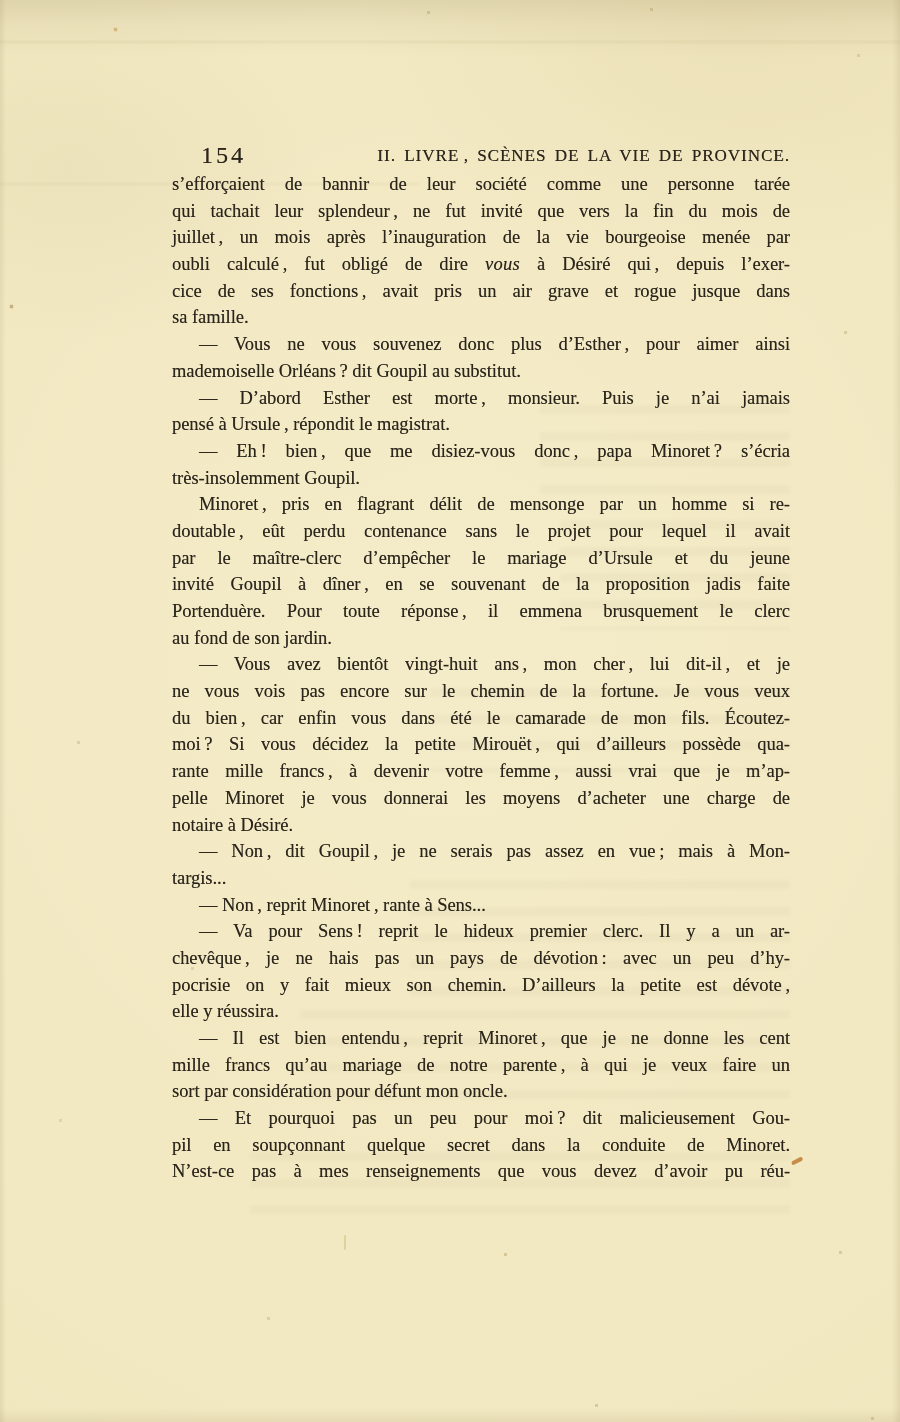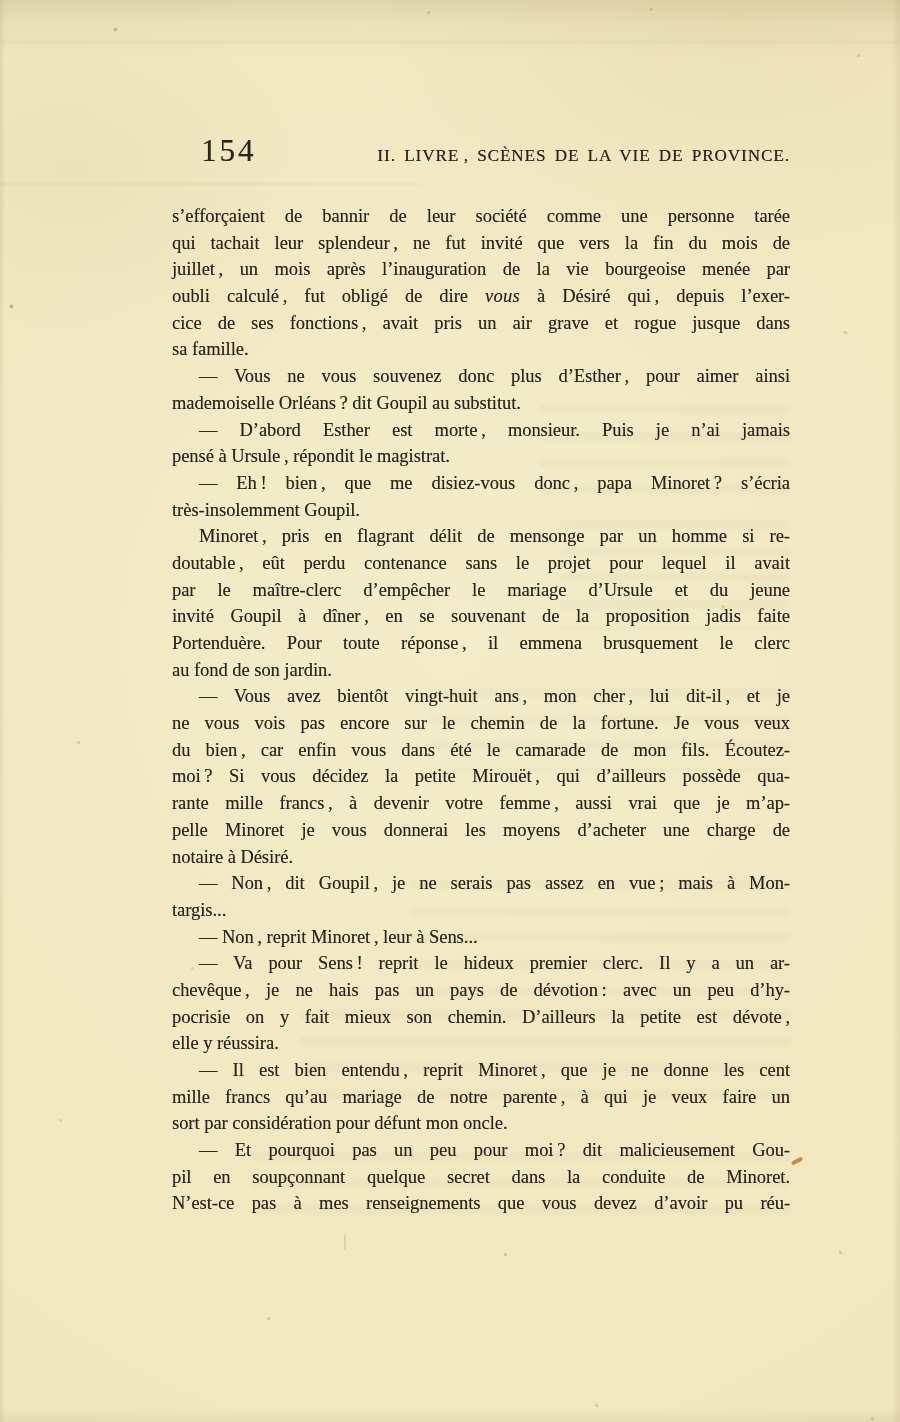--- a/index.html
+++ b/index.html
@@ -32,35 +32,34 @@
   }
   #g1{left:540px;top:405px;width:250px;height:90px;}
   #g2{left:560px;top:520px;width:230px;height:110px;}
   #g3{left:430px;top:688px;width:360px;height:84px;}
   #g4{left:410px;top:880px;width:380px;height:120px;}
   #g5{left:300px;top:1010px;width:490px;height:92px;}
   #g6{left:250px;top:1152px;width:540px;height:62px;}
   
   .header-row{position:absolute;left:172px;top:137px;width:618px;height:30px;color:var(--ink);}
   .page-number{
-    position:absolute;left:29px;bottom:-2px;font-size:31px;letter-spacing:3px;
+    position:absolute;left:29px;bottom:-2px;font-size:24px;letter-spacing:3px;
     text-shadow:0.2px 0.2px 0.3px rgba(42,36,27,0.55);
   }
   .running-header{
     position:absolute;left:0;right:0;bottom:1px;text-align:right;
     font-size:17px;letter-spacing:1px;word-spacing:3px;
     text-shadow:0.3px 0.2px 0.3px rgba(42,36,27,0.6);
     white-space:nowrap;
   }
   
   .text-block{
     position:absolute;left:172px;top:171px;width:618px;
     font-size:18.4px;line-height:26.7px;color:var(--ink);
     text-shadow:0.2px 0.2px 0.3px rgba(42,36,27,0.5);
-    margin-top:32px;
   }
   .ln{height:26.7px;text-align:left;}
   .ln.jfy{text-align:justify;text-align-last:justify;}
   .ln.ind{text-indent:27px;}
   .ln i{font-style:italic;letter-spacing:0.3px;}
   
   .stain-mark{
     position:absolute;left:791px;top:1159px;width:12px;height:3.5px;
     background:var(--stain);border-radius:2px;transform:rotate(-27deg);opacity:.85;
   }
@@ -128,21 +127,21 @@
     <div class="ln">au fond de son jardin.</div>
     <div class="ln ind jfy">— Vous avez bientôt vingt-huit ans , mon cher , lui dit-il , et je</div>
     <div class="ln jfy">ne vous vois pas encore sur le chemin de la fortune. Je vous veux</div>
     <div class="ln jfy">du bien , car enfin vous dans été le camarade de mon fils. Écoutez-</div>
     <div class="ln jfy">moi ? Si vous décidez la petite Mirouët , qui d’ailleurs possède qua-</div>
     <div class="ln jfy">rante mille francs , à devenir votre femme , aussi vrai que je m’ap-</div>
     <div class="ln jfy">pelle Minoret je vous donnerai les moyens d’acheter une charge de</div>
     <div class="ln">notaire à Désiré.</div>
     <div class="ln ind jfy">— Non , dit Goupil , je ne serais pas assez en vue ; mais à Mon-</div>
     <div class="ln">targis...</div>
-    <div class="ln ind">— Non , reprit Minoret , leur à Sens...</div>
+    <div class="ln ind">— Non , reprit Minoret , rante à Sens...</div>
     <div class="ln ind jfy">— Va pour Sens ! reprit le hideux premier clerc. Il y a un ar-</div>
     <div class="ln jfy">chevêque , je ne hais pas un pays de dévotion : avec un peu d’hy-</div>
     <div class="ln jfy">pocrisie on y fait mieux son chemin. D’ailleurs la petite est dévote ,</div>
     <div class="ln">elle y réussira.</div>
     <div class="ln ind jfy">— Il est bien entendu , reprit Minoret , que je ne donne les cent</div>
     <div class="ln jfy">mille francs qu’au mariage de notre parente , à qui je veux faire un</div>
     <div class="ln">sort par considération pour défunt mon oncle.</div>
     <div class="ln ind jfy">— Et pourquoi pas un peu pour moi ? dit malicieusement Gou-</div>
     <div class="ln jfy">pil en soupçonnant quelque secret dans la conduite de Minoret.</div>
     <div class="ln jfy">N’est-ce pas à mes renseignements que vous devez d’avoir pu réu-</div>

